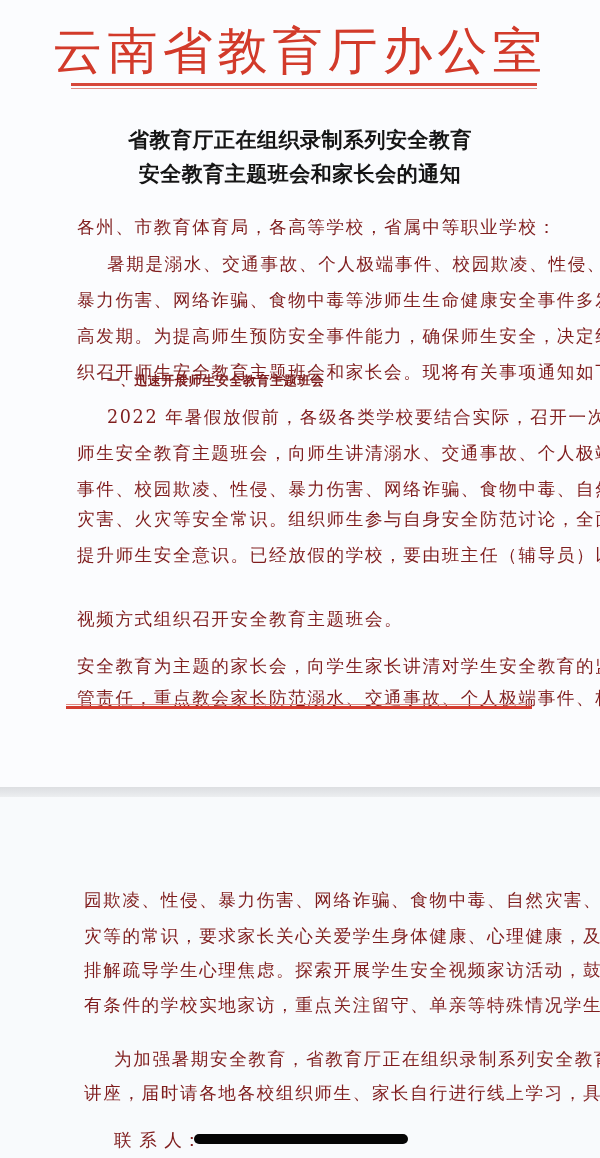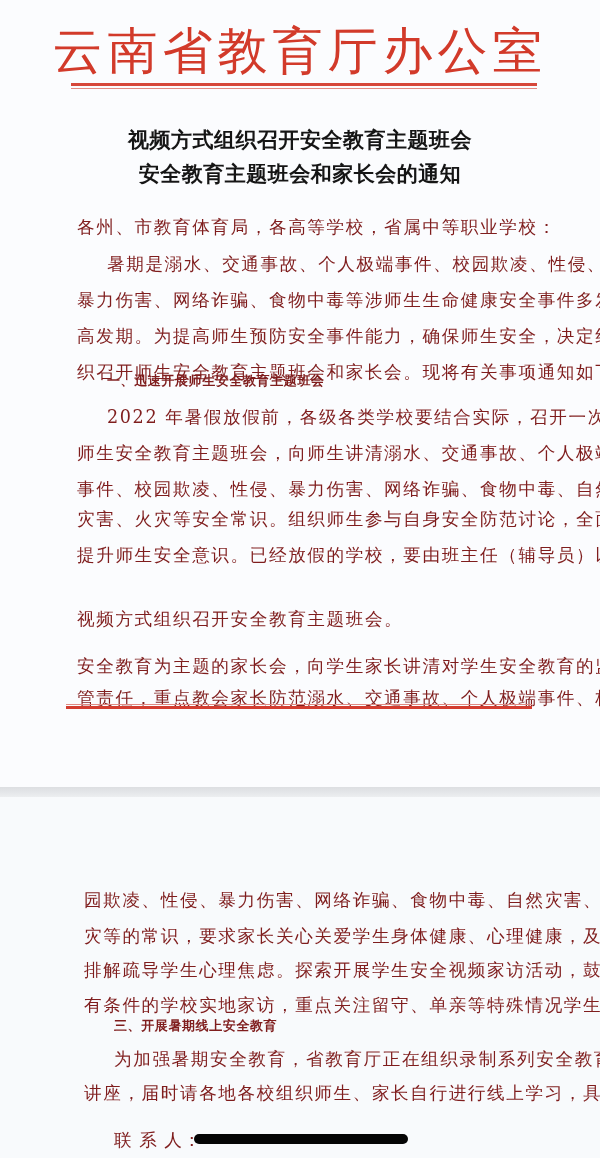--- a/index.html
+++ b/index.html
@@ -130,21 +130,21 @@
     }
   </style>
 </head>
 <body>
 
 <div class="page" id="page1">
   <div class="letterhead">云南省教育厅办公室</div>
   <div class="rule-top"></div>
   <div class="rule-top-thin"></div>
 
-  <div class="doc-title" id="title-line1">视频方式组织召开安全教育主题班会</div>
+  <div class="doc-title" id="title-line1">省教育厅正在组织录制系列安全教育</div>
   <div class="doc-title" id="title-line2">安全教育主题班会和家长会的通知</div>
 
   <div class="line p1" style="top:216px">各州、市教育体育局，各高等学校，省属中等职业学校：</div>
 
   <div class="line p1 indent" style="top:253px">暑期是溺水、交通事故、个人极端事件、校园欺凌、性侵、</div>
   <div class="line p1" style="top:289px">暴力伤害、网络诈骗、食物中毒等涉师生生命健康安全事件多发、</div>
   <div class="line p1" style="top:325px">高发期。为提高师生预防安全事件能力，确保师生安全，决定组</div>
   <div class="line p1" style="top:361px">织召开师生安全教育主题班会和家长会。现将有关事项通知如下：</div>
 
   <div class="line p1 indent heading" style="top:370px; margin-top:0">一、迅速开展师生安全教育主题班会</div>
@@ -165,21 +165,20 @@
 </div>
 
 <div class="gap"></div>
 
 <div class="page" id="page2">
   <div class="line p2" style="top:92px">园欺凌、性侵、暴力伤害、网络诈骗、食物中毒、自然灾害、火</div>
   <div class="line p2" style="top:128px">灾等的常识，要求家长关心关爱学生身体健康、心理健康，及时</div>
   <div class="line p2" style="top:162px">排解疏导学生心理焦虑。探索开展学生安全视频家访活动，鼓励</div>
   <div class="line p2" style="top:197px">有条件的学校实地家访，重点关注留守、单亲等特殊情况学生。</div>
 
-  <div class="line p2 indent heading" style="top:218px">三、开展暑期线上安全教育</div>
 
   <div class="line p2 indent" style="top:251px">为加强暑期安全教育，省教育厅正在组织录制系列安全教育</div>
   <div class="line p2" style="top:285px">讲座，届时请各地各校组织师生、家长自行进行线上学习，具体</div>
 
   <div class="line p2 indent" style="top:332px; letter-spacing:1px">联 系 人：</div>
 </div>
 
 <div class="redaction"></div>
 
 </body></html>

